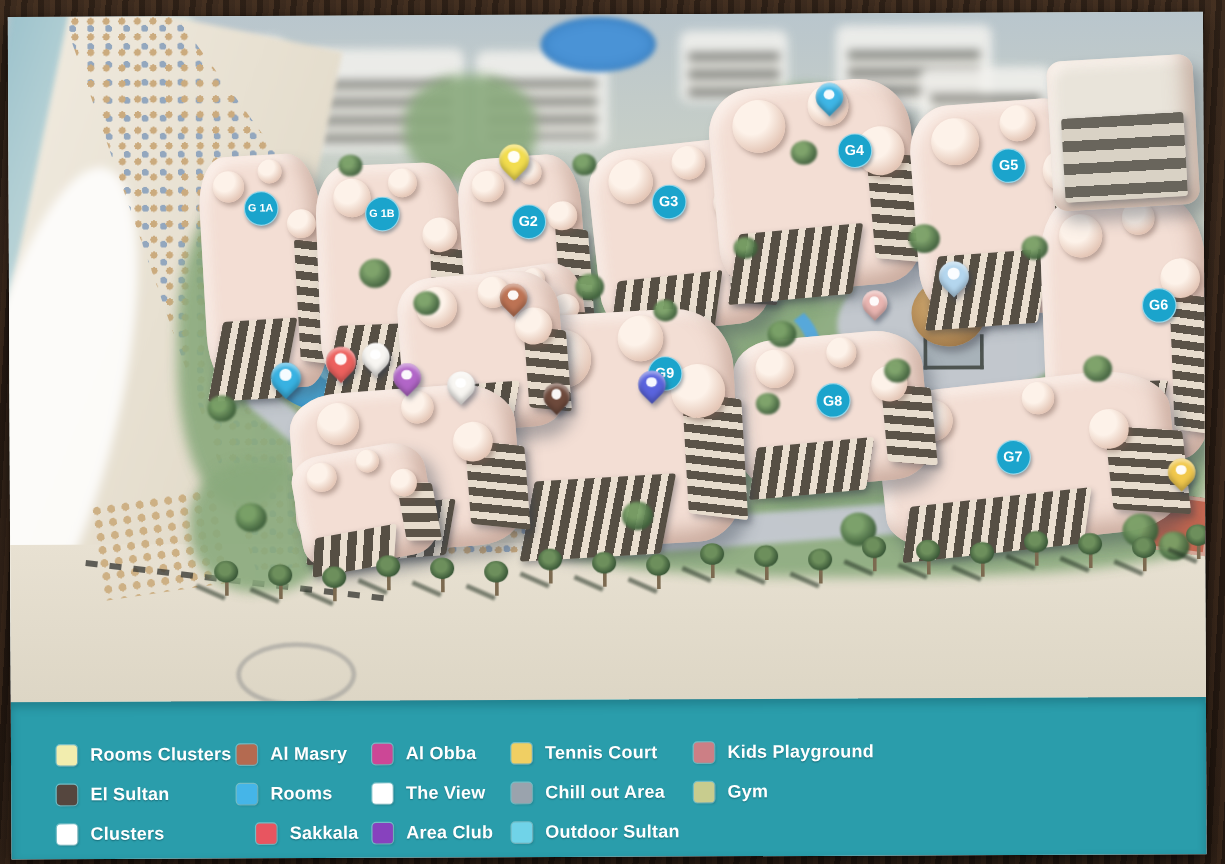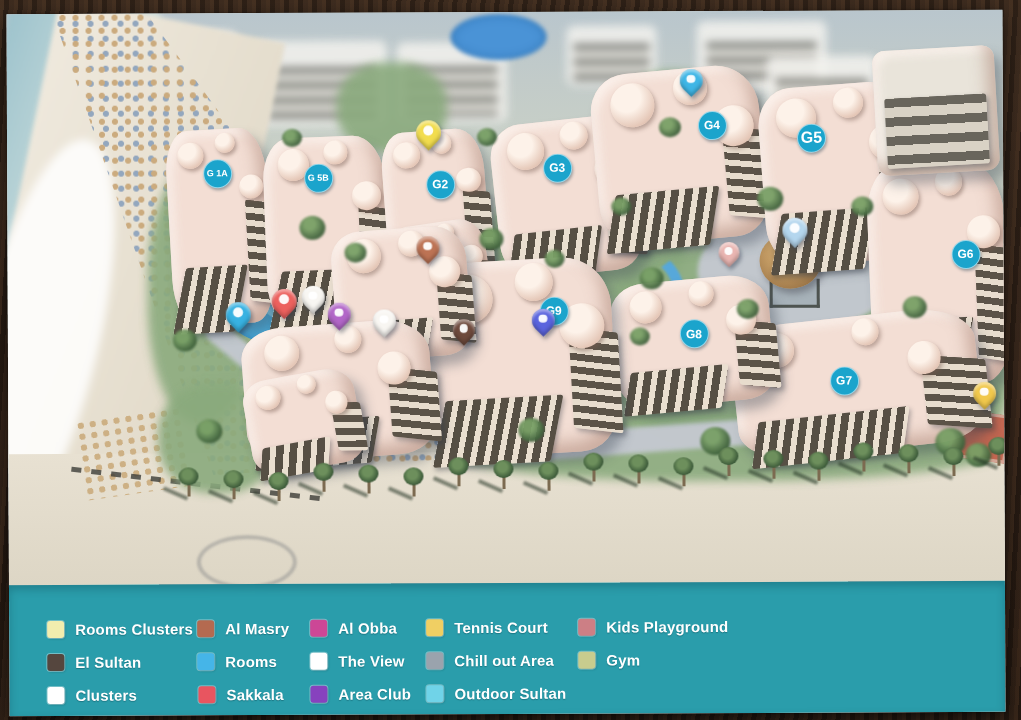--- a/index.html
+++ b/index.html
@@ -413,25 +413,25 @@
           <div class="crown"></div>
         </div>
         <div class="palm" style="left: 980px; top: 427.27px;">
           <div class="shadow"></div>
           <div class="trunk"></div>
           <div class="crown"></div>
         </div>
       </div>
     <div id="glabels" class="layer">
         <div class="glabel" style="left: 195.5px; top: 145.5px; font-size: 9px;">G 1A</div>
-        <div class="glabel" style="left: 296.5px; top: 150.5px; font-size: 9px;">G 5B</div>
+        <div class="glabel" style="left: 296.5px; top: 150.5px; font-size: 9px;">G 1B</div>
         <div class="glabel" style="left: 418.5px; top: 157.5px; font-size: 12px;">G2</div>
         <div class="glabel" style="left: 535.5px; top: 141.5px; font-size: 12px;">G3</div>
         <div class="glabel" style="left: 690.5px; top: 99.5px; font-size: 12px;">G4</div>
-        <div class="glabel" style="left: 790px; top: 112.5px; font-size: 16px;">G5</div>
+        <div class="glabel" style="left: 819px; top: 112.5px; font-size: 12px;">G5</div>
         <div class="glabel" style="left: 943.5px; top: 229.5px; font-size: 12px;">G6</div>
         <div class="glabel" style="left: 821.5px; top: 355.5px; font-size: 12px;">G7</div>
         <div class="glabel" style="left: 671.5px; top: 308px; font-size: 12px;">G8</div>
         <div class="glabel" style="left: 531.5px; top: 284.5px; font-size: 12px;">G9</div>
       </div>
     <div id="pins" class="layer">
         <div class="pin" style="left: 408.5px; top: 107.5px; width: 25px; height: 25px;">
           <div class="body" style="background: rgb(242, 221, 78); box-shadow: rgba(255, 255, 255, 0.45) -2px 2px 3px inset, rgba(0, 0, 0, 0.25) 2px -2px 4px inset;"></div>
           <div class="hole"></div>
         </div>
@@ -504,21 +504,21 @@
         </div>
         <div class="legend-col" style="left: 188px;">
           <div class="legend-item" style="top: 35px; left: 0px;">
             <div class="swatch" style="background: rgb(180, 106, 80);"></div>
             <div class="legend-label">Al Masry</div>
           </div>
           <div class="legend-item" style="top: 68px; left: 0px;">
             <div class="swatch" style="background: rgb(69, 181, 232);"></div>
             <div class="legend-label">Rooms</div>
           </div>
-          <div class="legend-item" style="top: 101px; left: 1px;">
+          <div class="legend-item" style="top: 101px; left: 16px;">
             <div class="swatch" style="background: rgb(232, 85, 96);"></div>
             <div class="legend-label">Sakkala</div>
           </div>
         </div>
         <div class="legend-col" style="left: 301px;">
           <div class="legend-item" style="top: 35px; left: 0px;">
             <div class="swatch" style="background: rgb(204, 71, 150);"></div>
             <div class="legend-label">Al Obba</div>
           </div>
           <div class="legend-item" style="top: 68px; left: 0px;">

